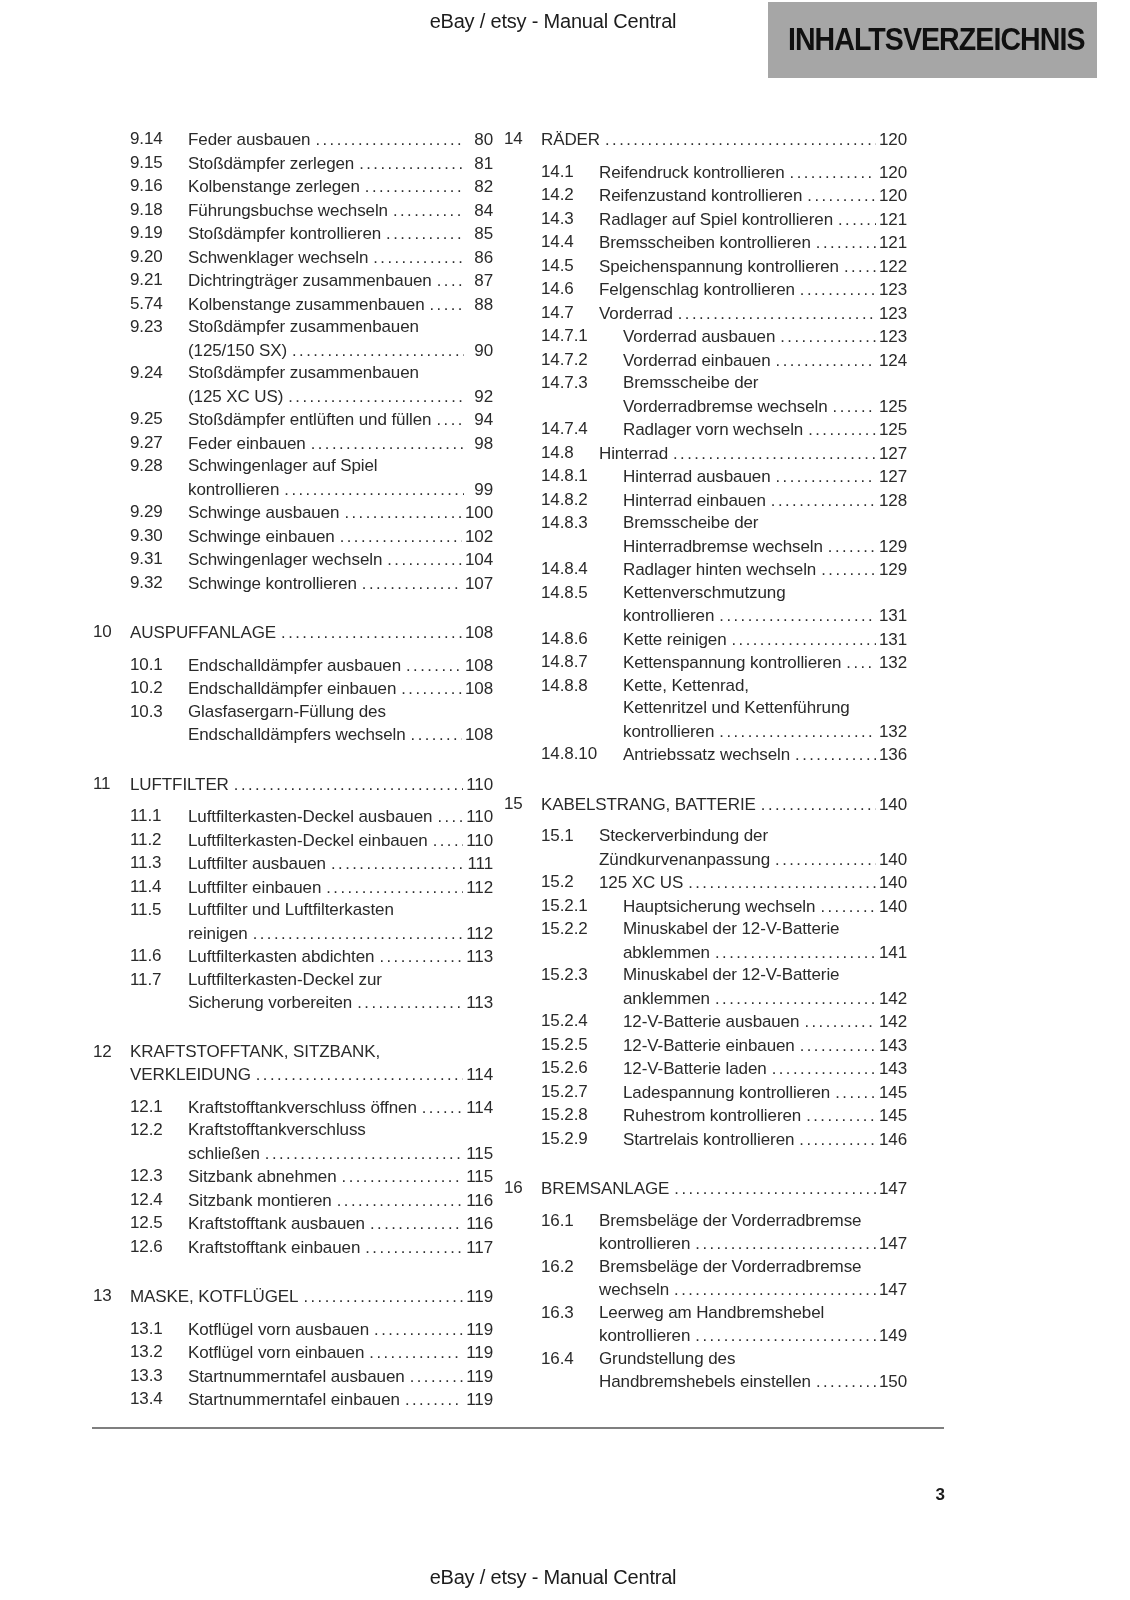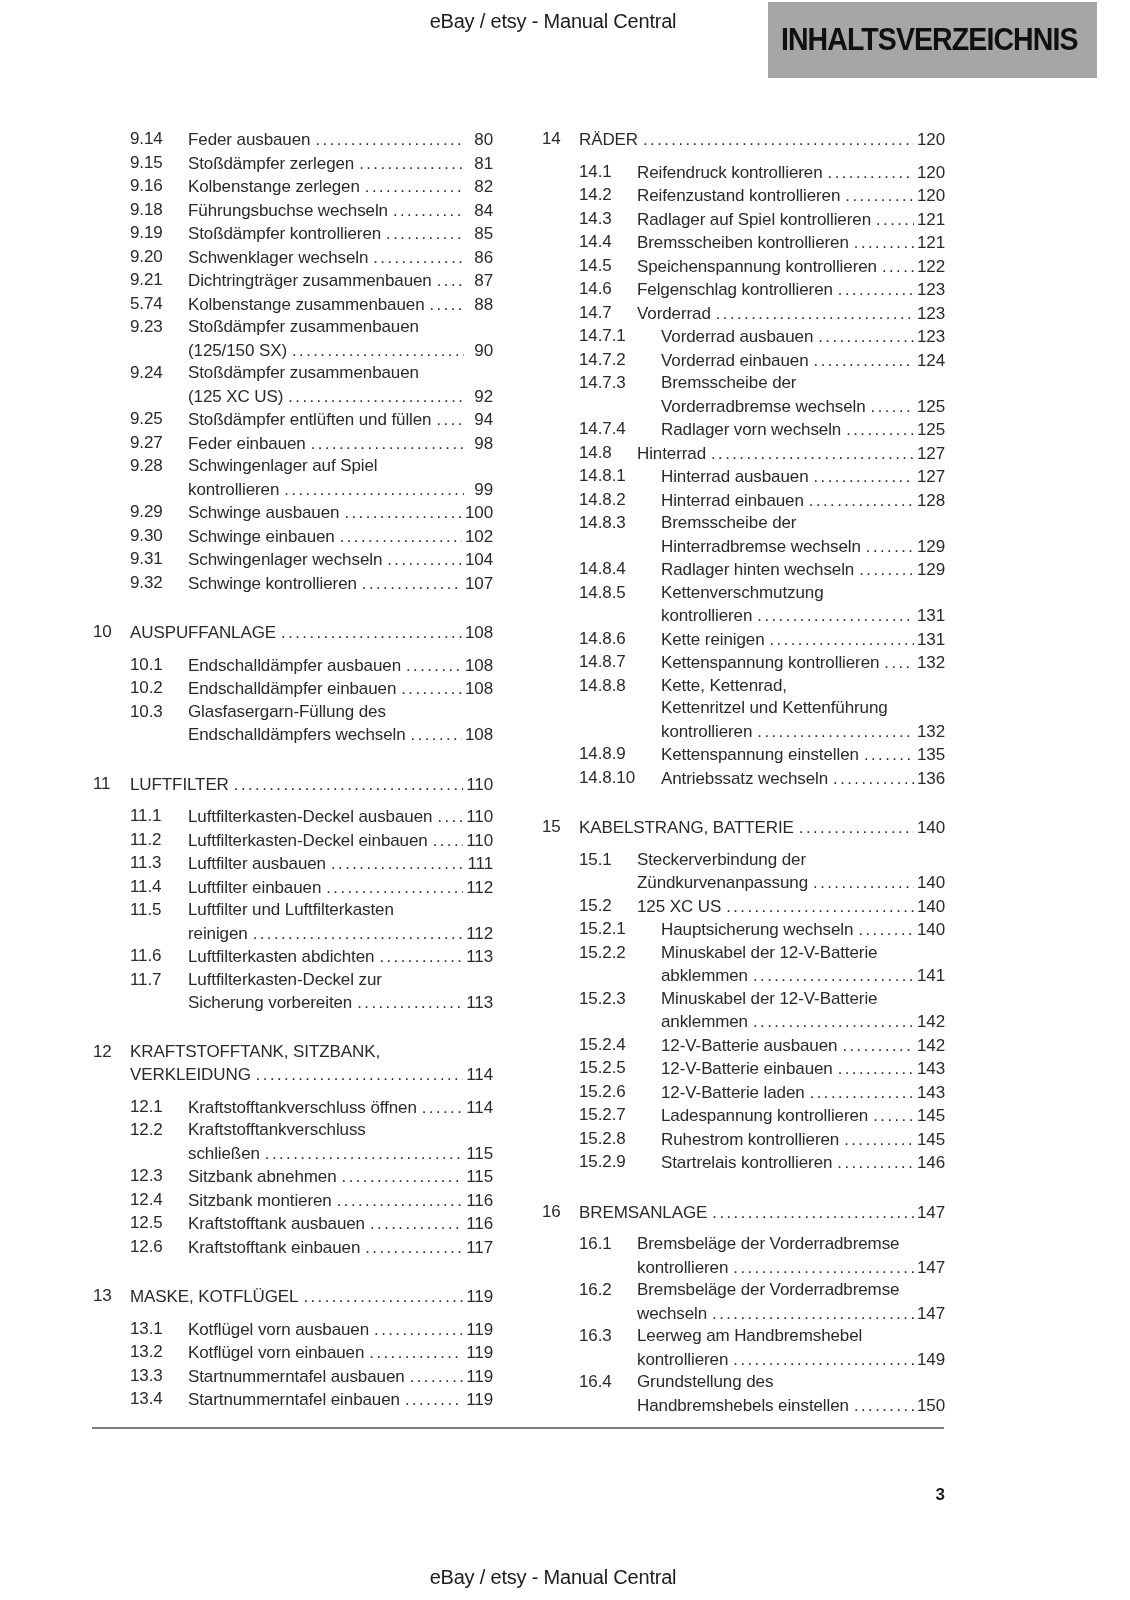--- a/index.html
+++ b/index.html
@@ -7,32 +7,32 @@
     width:1130px; height:1600px; background:#ffffff; position:relative;
     font-family:"Liberation Sans", sans-serif; color:#2a2a2a;
     -webkit-font-smoothing:antialiased;
   }
   .header-doc-title {
     position:absolute; top:10px; left:0; width:1106px; text-align:center;
     font-size:20px; color:#1c1c1c; letter-spacing:-0.2px;
   }
   .header-box {
     position:absolute; left:768px; top:2px; width:329px; height:76px;
-    background:#a6a6a6; display:flex; align-items:center; justify-content:flex-start;
+    background:#a6a6a6; display:flex; align-items:center; justify-content:flex-end;
   }
   .header-box .hb-text {
     font-weight:bold; font-size:31px; color:#101010; letter-spacing:-1px;
     transform:scaleX(0.92); white-space:nowrap;
   }
   .col {
     position:absolute; top:128px; font-size:17px; line-height:22.5px;
     letter-spacing:-0.1px;
   }
   .col-left  { left:93px;  width:400px; }
-  .col-right { left:542px; width:403px; }
+  .col-right { left:504px; width:403px; }
   .toc-item { display:flex; }
   .toc-item.lvl0 { margin-top:26px; margin-bottom:9px; }
   .col .toc-item:first-child { margin-top:0; }
   .num { flex:none; }
   .lvl0 .num { width:37px; }
   .lvl1 { padding-left:37px; } .lvl1 .num { width:58px; }
   .lvl2 { padding-left:37px; } .lvl2 .num { width:82px; }
   .tb { flex:1; min-width:0; }
   .line { display:flex; align-items:baseline; }
   .t { white-space:nowrap; }
@@ -720,30 +720,20 @@
           <span class="t">Kettenritzel und Kettenführung</span>
         </div>
         <div class="line">
           <span class="t">kontrollieren</span>
           <span class="leader"></span>
           <span class="pg">132</span>
         </div>
       </div>
     </div>
     <div class="toc-item lvl2">
-      <span class="num">14.8.9</span>
-      <div class="tb">
-        <div class="line">
-          <span class="t">Kettenspannung einstellen</span>
-          <span class="leader"></span>
-          <span class="pg">135</span>
-        </div>
-      </div>
-    </div>
-    <div class="toc-item lvl2">
       <span class="num">14.8.10</span>
       <div class="tb">
         <div class="line">
           <span class="t">Antriebssatz wechseln</span>
           <span class="leader"></span>
           <span class="pg">136</span>
         </div>
       </div>
     </div>
     <div class="toc-item lvl0">

